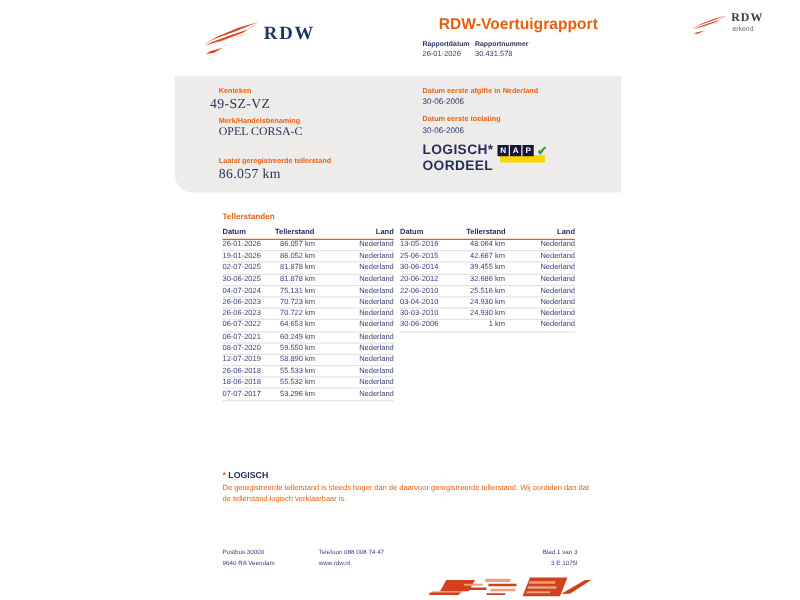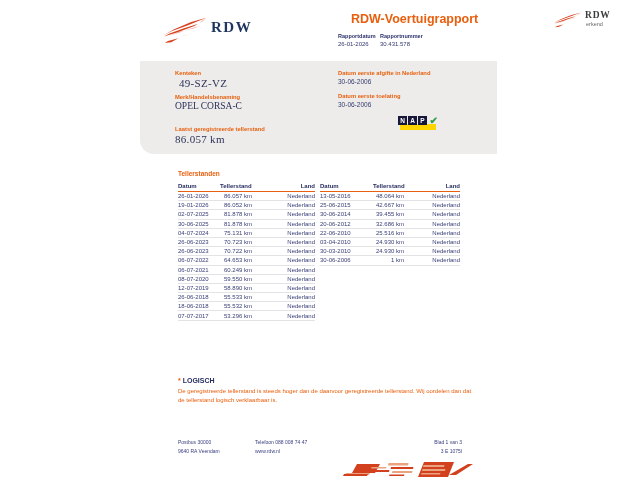--- a/index.html
+++ b/index.html
@@ -94,31 +94,35 @@
   <polygon fill="#d8431f" points="116,2 96,16 58,28 24,40 10,47 44,37 86,22 106,10"></polygon>
   <polygon fill="#d8431f" points="100,22 60,33 24,45 48,36 84,27"></polygon>
   <polygon fill="#d8431f" points="88,38 52,47 26,55 56,46"></polygon>
   <polygon fill="#d8431f" points="20,58 46,51 28,61 12,63"></polygon>
 </svg>
 <div class="abs logo-erkend-word">RDW</div>
 <div class="abs logo-erkend-sub">erkend</div>
 
 <div class="abs vbox">
   <div class="vlabel" style="left:35px;top:9px">Kenteken</div>
-  <div class="vval-big" style="left:39px;top:16px">49-SZ-VZ</div>
+  <div class="vval-big" style="left:28px;top:16px">49-SZ-VZ</div>
   <div class="vlabel" style="left:35px;top:33px">Merk/Handelsbenaming</div>
   <div class="vval-mid" style="left:35px;top:40px">OPEL CORSA-C</div>
   <div class="vlabel" style="left:35px;top:65px">Laatst geregistreerde tellerstand</div>
   <div class="vval-big" style="left:35px;top:72px">86.057 km</div>
 
   <div class="vlabel" style="left:198px;top:9px">Datum eerste afgifte in Nederland</div>
   <div class="vval-sm" style="left:198px;top:17px">30-06-2006</div>
   <div class="vlabel" style="left:198px;top:32px">Datum eerste toelating</div>
   <div class="vval-sm" style="left:198px;top:40px">30-06-2006</div>
 
+  <div class="oordeel">
+    <span>LOGISCH*</span><br>
+    <span>OORDEEL</span>
+  </div>
 
   <div class="nap">
     <div class="nap-strip"></div>
     <div class="nap-letter" style="left:0">N</div>
     <div class="nap-letter" style="left:10px">A</div>
     <div class="nap-letter" style="left:20px">P</div>
     <div class="nap-check">✔</div>
   </div>
 </div>
 

